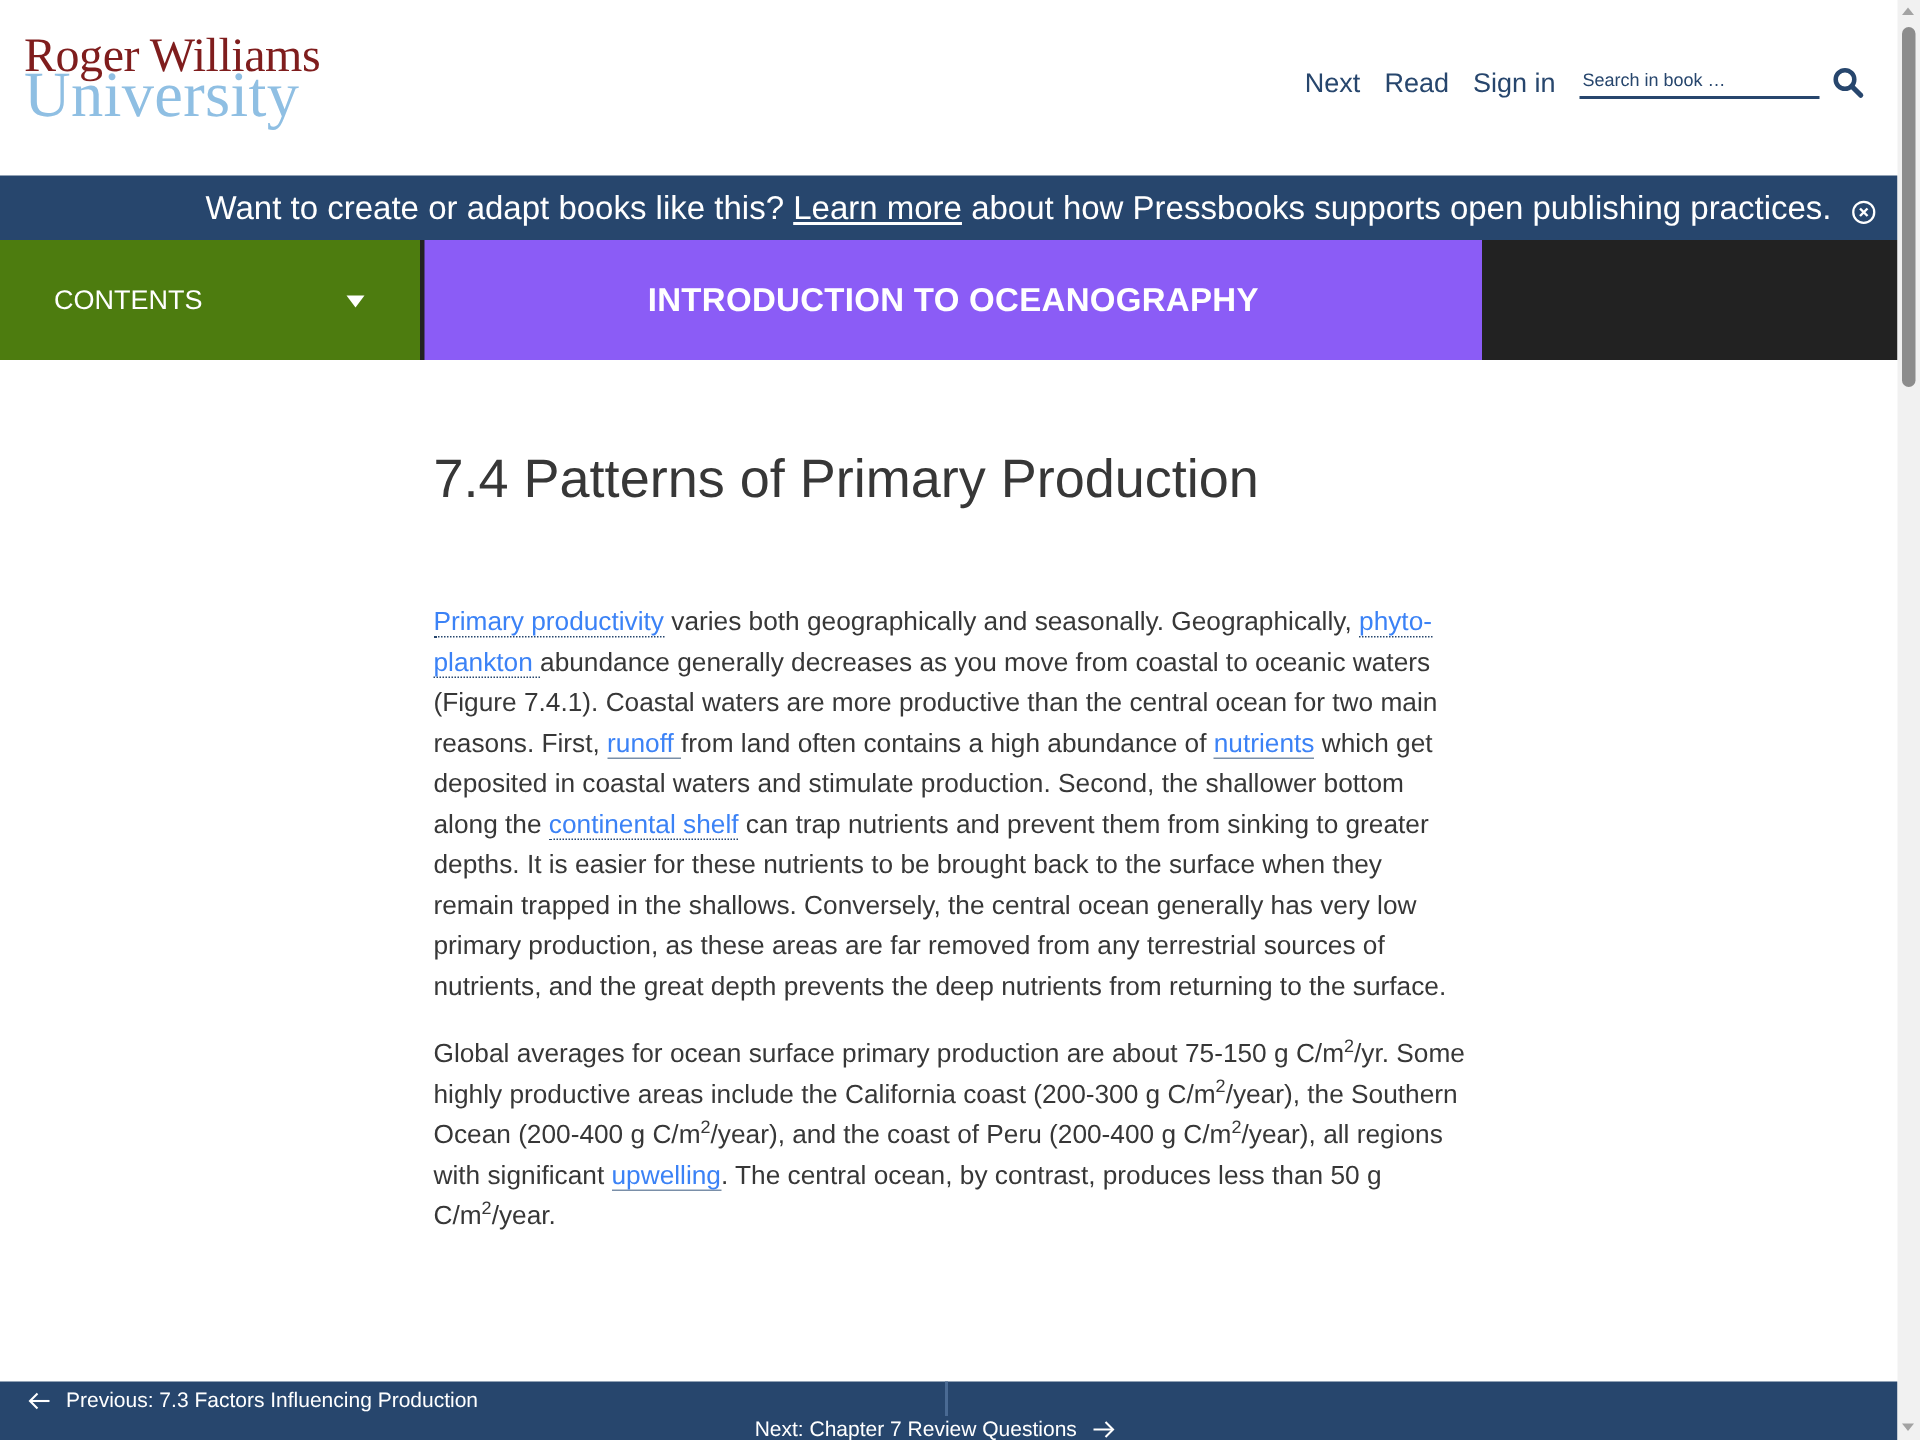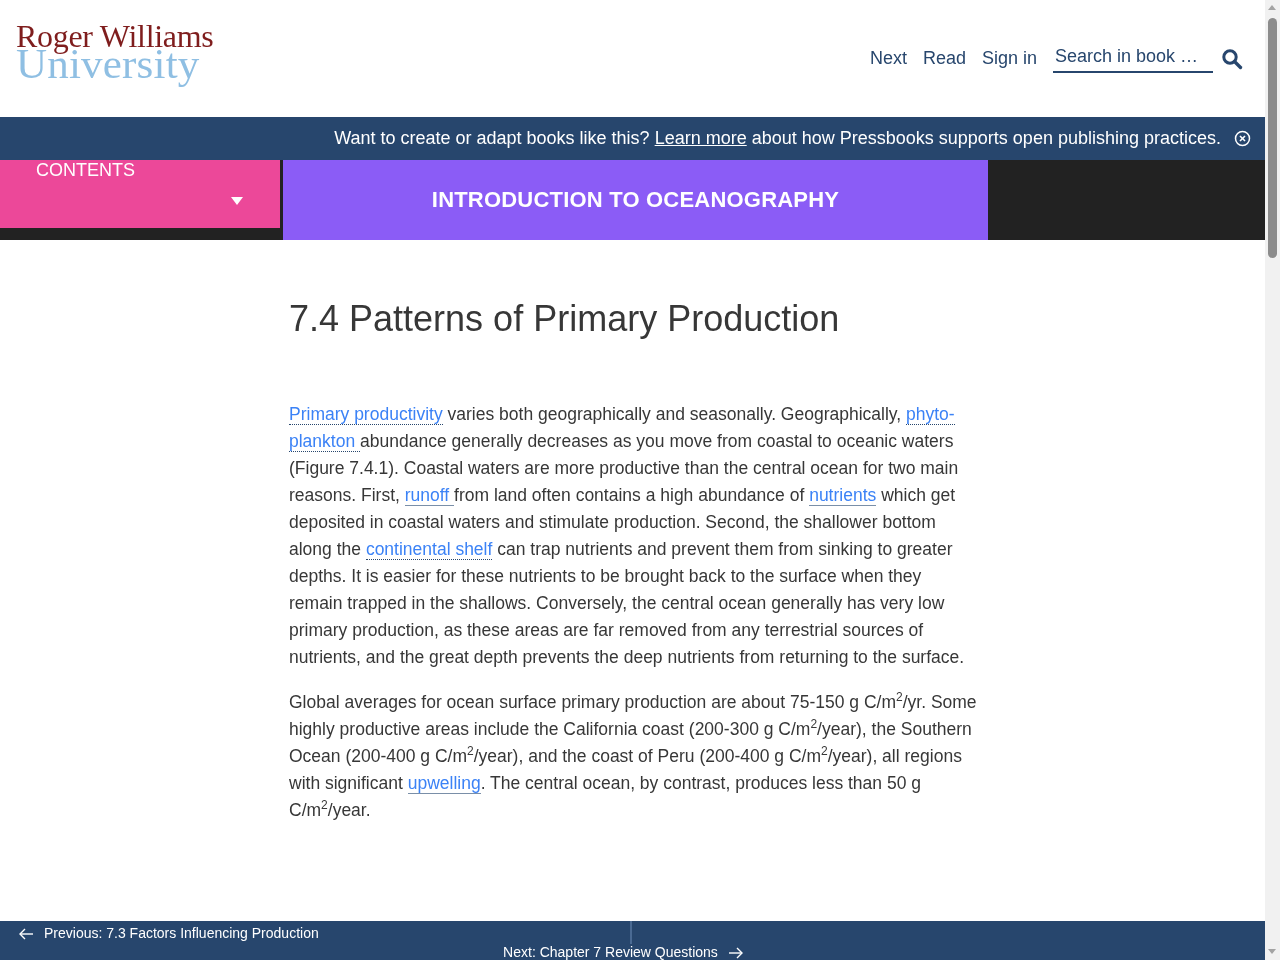--- a/index.html
+++ b/index.html
@@ -6,31 +6,31 @@
     html, body { width: 1280px; height: 960px; overflow: hidden; background: #ffffff; }
     body { font-family: "Liberation Sans", sans-serif; color: #373737; position: relative; }
 
     
     .site-header { position: absolute; left: 0; top: 0; width: 1265px; height: 117px; background: #ffffff; }
     .logo { position: absolute; left: 16px; top: 20px; font-family: "Liberation Serif", serif; line-height: 1; }
     .logo-line1 { display: block; font-size: 32px; color: #7f1d1d; letter-spacing: -0.3px; }
     .logo-line2 { display: block; font-size: 43px; color: #8fbfe3; margin-top: -10px; letter-spacing: 0.2px; }
     .top-nav { position: absolute; right: 22px; top: 44px; display: flex; align-items: center; }
     .nav-link { font-size: 18px; color: #27466d; text-decoration: none; margin-right: 16px; }
-    .search-box { width: 160px; border-bottom: 2px solid #27466d; padding: 2px 2px 4px 2px; font-size: 18px; color: #27466d; margin-left: 0; margin-right: 8px; white-space: nowrap; overflow: hidden; }
+    .search-box { width: 160px; border-bottom: 2px solid #27466d; padding: 2px 2px 4px 2px; font-size: 12px; color: #27466d; margin-left: 0; margin-right: 8px; white-space: nowrap; overflow: hidden; }
     .search-icon { width: 22px; height: 22px; display: inline-block; }
 
     
-    .banner { position: absolute; left: 0; top: 117px; width: 1265px; height: 43px; background: #27466d; color: #ffffff; font-size: 18px; display: flex; align-items: center; justify-content: flex-end; padding-right: 44px; }
+    .banner { position: absolute; left: 0; top: 117px; width: 1265px; height: 43px; background: #27466d; color: #ffffff; font-size: 22px; display: flex; align-items: center; justify-content: flex-end; padding-right: 44px; }
     .banner a { color: #ffffff; text-decoration: underline; }
     .banner-close { position: absolute; right: 14px; top: 13px; width: 17px; height: 17px; }
 
     
     .book-bar { position: absolute; left: 0; top: 160px; width: 1265px; height: 80px; background: #222222; }
-    .contents-toggle { position: absolute; left: 0; top: 0; width: 280px; height: 68px; background: #ec4899; color: #ffffff; display: flex; padding-left: 36px; font-size: 18px; cursor: pointer; }
+    .contents-toggle { position: absolute; left: 0; top: 0; width: 280px; height: 80px; background: #4d7c0f; color: #ffffff; display: flex; align-items: center; padding-left: 36px; font-size: 18px; cursor: pointer; }
     .contents-arrow { position: absolute; left: 231px; top: 37px; width: 0; height: 0; border-left: 6px solid transparent; border-right: 6px solid transparent; border-top: 8px solid #ffffff; }
     .book-title-bar { position: absolute; left: 283px; top: 0; width: 705px; height: 80px; background: #8b5cf6; color: #ffffff; display: flex; align-items: center; justify-content: center; font-size: 22px; font-weight: bold; letter-spacing: 0.2px; }
 
     
     .content { position: absolute; left: 289px; top: 288px; width: 700px; }
     .chapter-title { font-size: 36px; font-weight: normal; color: #373737; line-height: 61px; margin-bottom: 52px; }
     .para { font-size: 17.5px; line-height: 27px; color: #373737; margin-bottom: 18px; width: 690px; }
     .para a { color: #3b82f6; text-decoration: none; }
     .glossary { border-bottom: 1px dotted #27466d; }
     .solid-link { border-bottom: 1px solid #7a8fa8; }

